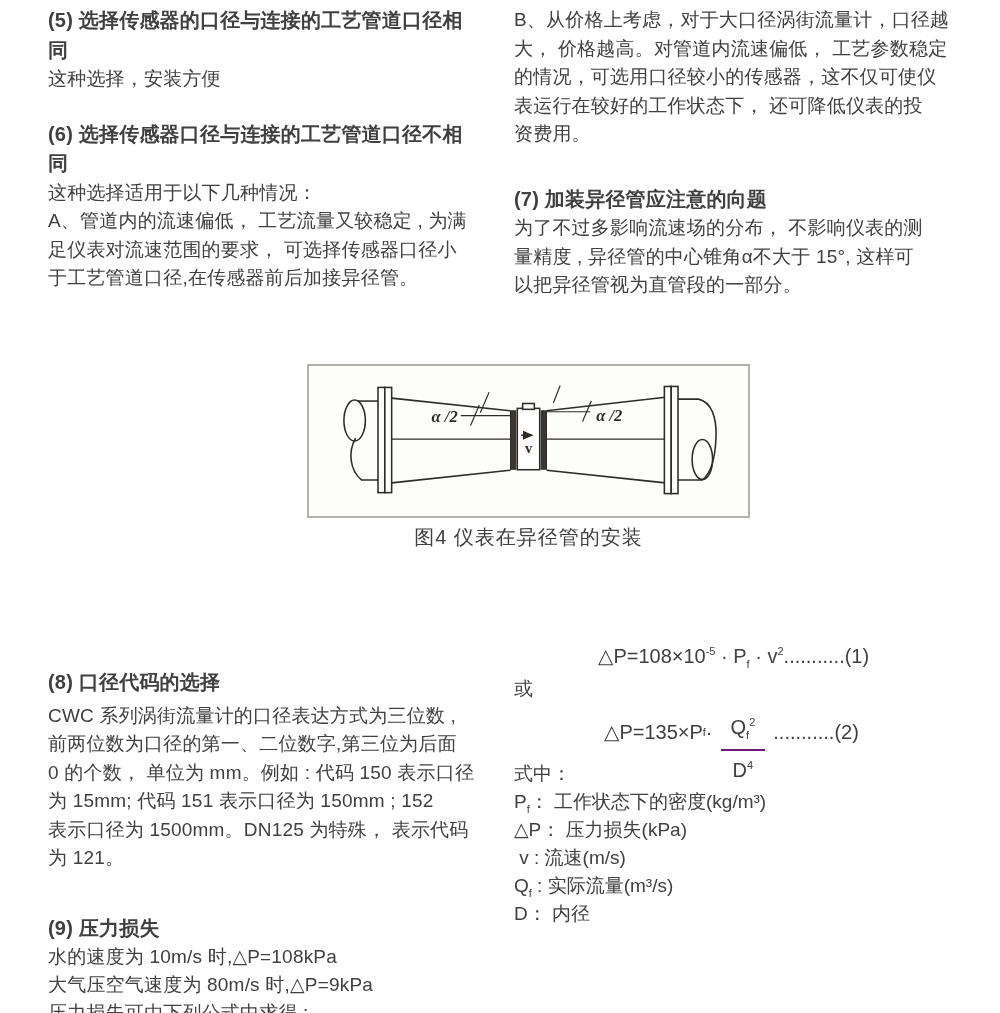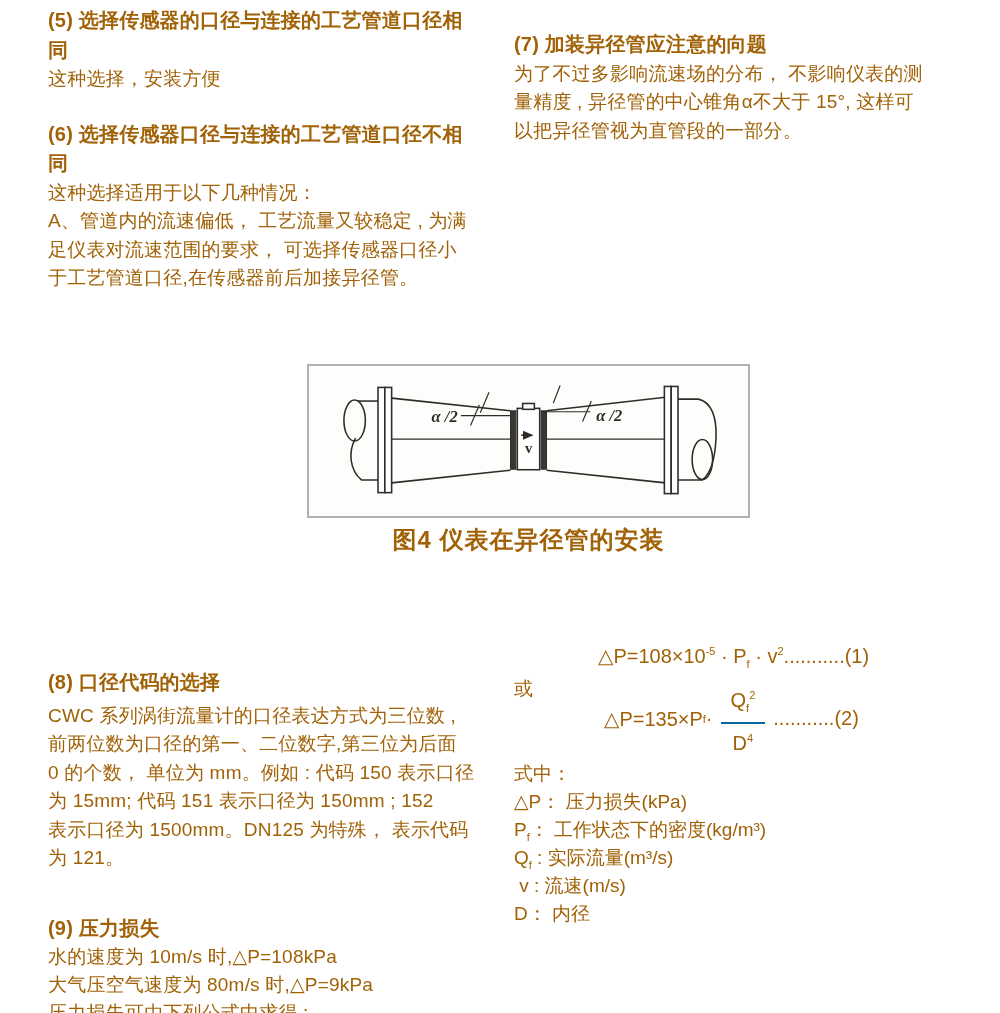--- a/index.html
+++ b/index.html
@@ -1,42 +1,42 @@
 <!DOCTYPE html>
 <html><head>
 <meta charset="utf-8">
 <style>
   html,body{margin:0;padding:0;background:#ffffff;}
   .page{position:relative;width:1000px;height:1013px;background:#ffffff;overflow:hidden;
-        font-family:"Liberation Sans","DejaVu Sans",sans-serif;color:#a16207;}
+        font-family:"Liberation Sans","DejaVu Sans",sans-serif;color:#404040;}
   .sec{position:absolute;}
   .h{font-size:20px;font-weight:700;line-height:29.5px;white-space:pre-line;letter-spacing:.2px;}
   .p{font-size:19px;font-weight:400;line-height:28.5px;white-space:pre-line;letter-spacing:.2px;}
   .mt-s6{margin-top:26px;}
-  .mt-h7{margin-top:24px;}
+  .mt-h7{margin-top:36px;}
   .mt-h9{margin-top:41px;}
   .mt-p8{margin-top:4px;}
   .p9{line-height:28px;}
 
   
   .fig-frame{position:absolute;left:307px;top:364px;width:443px;height:154px;
              border:2px solid #b3b1ae;box-sizing:border-box;background:#fdfdfc;}
   .fig-frame svg{position:absolute;left:0;top:0;width:100%;height:100%;}
   .fig-caption{position:absolute;left:307px;top:524px;width:443px;text-align:center;
-               font-size:24px;letter-spacing:1px;font-weight:bold;}
+               font-size:20px;letter-spacing:1px;}
 
   
   .fml-wrap{position:absolute;left:514px;top:634px;width:460px;height:380px;}
   .f1{position:absolute;left:84px;top:10px;font-size:20px;white-space:nowrap;}
   .or{position:absolute;left:0;top:42px;font-size:19px;}
   .f2{position:absolute;left:90px;top:50px;font-size:20px;display:flex;align-items:center;white-space:nowrap;text-align:center;}
   .f1 sup,.f2 sup{font-size:11px;}
   .f1 sub,.f2 sub,.where sub{font-size:11px;}
   .frac{display:inline-flex;flex-direction:column;align-items:center;margin:0 8px;vertical-align:middle;}
-  .frac .num{border-bottom:2px solid #0369a1;padding:0 10px 3px;line-height:22px;}
+  .frac .num{border-bottom:2px solid #701a75;padding:0 10px 3px;line-height:22px;margin-top:27px;}
   .frac .den{padding-top:3px;line-height:22px;}
   .where{position:absolute;left:0;top:126px;font-size:19px;line-height:28px;}
   .where-row{height:28px;white-space:pre;}
 
   
   .dline{stroke:#2f2b28;stroke-width:1.6;fill:none;}
   .thin{stroke:#2f2b28;stroke-width:1.2;fill:none;}
   .wrect{fill:#ffffff;stroke:#2f2b28;stroke-width:1.6;}
   .drect{fill:#3a3632;stroke:#2f2b28;stroke-width:1;}
   .alpha{font-style:italic;font-weight:700;font-size:17px;
@@ -55,20 +55,25 @@
     <div class="p">这种选择，安装方便</div>
     <div class="h mt-s6">(6) 选择传感器口径与连接的工艺管道口径不相
 同</div>
     <div class="p">这种选择适用于以下几种情况：
 A、管道内的流速偏低， 工艺流量又较稳定 , 为满
 足仪表对流速范围的要求， 可选择传感器口径小
 于工艺管道口径,在传感器前后加接异径管。</div>
   </div>
 
   <div class="sec" style="left:514px;top:6px;width:452px;">
+    <div class="p">B、从价格上考虑，对于大口径涡街流量计，口径越
+大， 价格越高。对管道内流速偏低， 工艺参数稳定
+的情况，可选用口径较小的传感器，这不仅可使仪
+表运行在较好的工作状态下， 还可降低仪表的投
+资费用。</div>
     <div class="h mt-h7">(7) 加装异径管应注意的向题</div>
     <div class="p">为了不过多影响流速场的分布， 不影响仪表的测
 量精度 , 异径管的中心锥角α不大于 15°, 这样可
 以把异径管视为直管段的一部分。</div>
   </div>
 
   <div class="fig-frame">
     <svg viewBox="0 0 443 154">
       <defs>
         <pattern id="hatch" width="5" height="5" patternUnits="userSpaceOnUse" patternTransform="rotate(45)">
@@ -167,21 +172,21 @@
         <span> · </span>
         <span class="frac">
           <span class="num"><span>Q</span><sub>f</sub><sup>2</sup></span>
           <span class="den"><span>D</span><sup>4</sup></span>
         </span>
         <span> ...........(2)</span>
     </div>
 
     <div class="where">
       <div class="where-row">式中：</div>
+      <div class="where-row"><span>P</span><sub>f</sub><span>： 工作状态下的密度(kg/m³)</span></div>
       <div class="where-row"><span>△P</span><sub></sub><span>： 压力损失(kPa)</span></div>
-      <div class="where-row"><span>P</span><sub>f</sub><span>： 工作状态下的密度(kg/m³)</span></div>
+      <div class="where-row"><span> v</span><sub></sub><span> : 流速(m/s)</span></div>
       <div class="where-row"><span>Q</span><sub>f</sub><span> : 实际流量(m³/s)</span></div>
-      <div class="where-row"><span> v</span><sub></sub><span> : 流速(m/s)</span></div>
       <div class="where-row"><span>D</span><sub></sub><span>： 内径</span></div>
     </div>
 
   </div>
 </div>
 
 </body></html>

